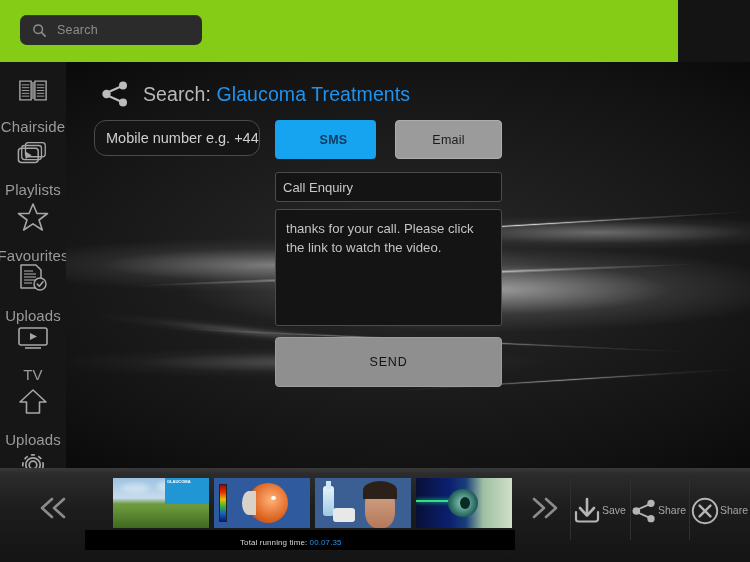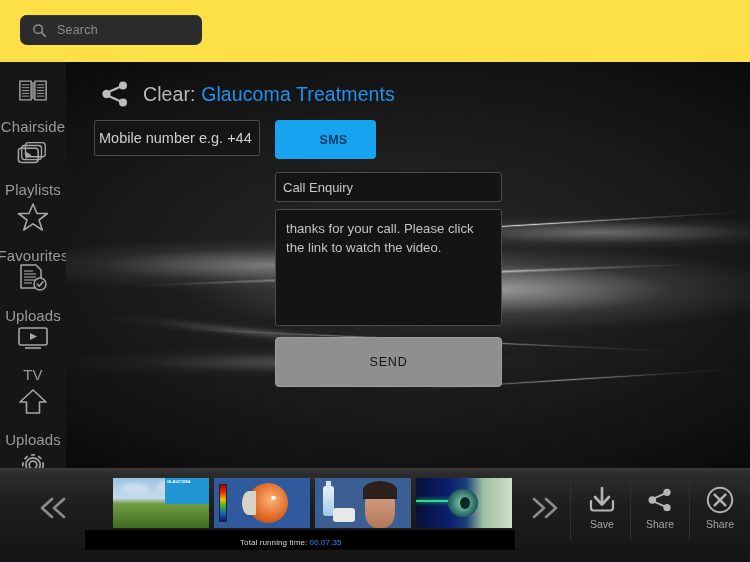--- a/index.html
+++ b/index.html
@@ -5,21 +5,21 @@
   * { box-sizing: border-box; margin: 0; padding: 0; }
   html, body {
     width: 750px; height: 562px;
     background: #141414;
     font-family: "Liberation Sans", sans-serif;
     overflow: hidden;
   }
   #app { position: relative; width: 750px; height: 562px; background: #141414; }
 
   
-  .topbar { position: absolute; left: 0; top: 0; width: 750px; height: 62px; background: #fde047; }
+  .topbar { position: absolute; left: 0; top: 0; width: 678px; height: 62px; background: #84cc16; }
   .search-box {
     position: absolute; left: 20px; top: 15px; width: 182px; height: 30px;
     background: #2b2b2b; border-radius: 7px; display: flex; align-items: center;
     box-shadow: inset 0 1px 0 #3a3a3a;
   }
   .search-icon { width: 28px; display: flex; justify-content: center; align-items: center; margin-left: 5px; }
   .search-input-text {
     color: #8d8d8d; font-size: 12.5px; letter-spacing: .2px; padding-left: 4px;
   }
 
@@ -61,22 +61,22 @@
     transform: rotate(6deg); }
 
   
   .share-head { position: absolute; left: 31px; top: 14px; display: flex; align-items: center; }
   .share-head .head-icon { width: 36px; height: 36px; display: flex; align-items: center; justify-content: center; }
   .share-title { font-size: 19.5px; color: #b9b9b9; margin-left: 10px; letter-spacing: .1px; }
   .share-title .topic { color: #1f93f0; }
 
   .mobile-field {
     position: absolute; left: 28px; top: 58px; width: 166px; height: 36px;
-    background: #151515; border: 1px solid #4b4b4b; border-radius: 2px;
-    display: flex; align-items: center; padding-left: 4px;
+    background: #151515; border: 1px solid #4b4b4b; border-radius: 12px;
+    display: flex; align-items: center; padding-left: 11px;
     color: #cfcfcf; font-size: 14.5px;
   }
   .seg-sms {
     position: absolute; left: 209px; top: 58px; width: 101px; height: 39px;
     background: #16a3f0; border-radius: 4px;
     display: flex; align-items: center; justify-content: center;
     color: #0d3a5c; font-size: 12.5px; font-weight: bold; letter-spacing: .3px; padding-left: 16px;
   }
   .seg-email {
     position: absolute; left: 329px; top: 58px; width: 107px; height: 39px;
@@ -112,21 +112,21 @@
   .arrow-right { position: absolute; left: 522px; top: 18px; width: 44px; height: 44px;
     display: flex; align-items: center; justify-content: center; }
   .thumbs { position: absolute; left: 113px; top: 10px; width: 400px; height: 50px; display: flex; gap: 5px; }
   .thumb { width: 96px; height: 50px; overflow: hidden; position: relative; }
 
   .timeline-strip { position: absolute; left: 85px; top: 62px; width: 430px; height: 20px; background: #000; }
   .runtime { position: absolute; left: 240px; top: 70px; font-size: 8px; color: #d6d6d6; letter-spacing: .1px; }
   .runtime .t { color: #1f93f0; }
 
   .tool-sep { position: absolute; top: 10px; width: 1px; height: 62px; background: #2f2f2f; }
-  .tool { position: absolute; top: 12px; width: 60px; height: 62px; display: flex; flex-direction: column;
+  .tool { position: absolute; top: 12px; width: 60px; height: 62px; display: flex; 
           align-items: center; justify-content: flex-start; cursor: pointer; }
   .tool-icon { height: 40px; display: flex; align-items: center; justify-content: center; }
   .tool-label { color: #a6a6a6; font-size: 10.5px; margin-top: -2px; }
 
   svg { display: block; }
 </style>
 </head>
 <body>
 
 <div id="app">
@@ -250,31 +250,34 @@
     <div class="share-head">
       <span class="head-icon">
         <svg width="30" height="30" viewBox="0 0 30 30">
           <circle cx="23" cy="6.5" r="4" fill="#bdbdbd"></circle>
           <circle cx="23" cy="23.5" r="4" fill="#bdbdbd"></circle>
           <circle cx="6.5" cy="15" r="4.2" fill="#bdbdbd"></circle>
           <line x1="8.5" y1="13" x2="21" y2="7.5" stroke="#bdbdbd" stroke-width="2"></line>
           <line x1="8.5" y1="17" x2="21" y2="22.5" stroke="#bdbdbd" stroke-width="2"></line>
         </svg>
       </span>
-      <span class="share-title"><span>Clear:</span> <span class="topic">Glaucoma Treatments</span></span>
+      <span class="share-title"><span>Search:</span> <span class="topic">Glaucoma Treatments</span></span>
     </div>
 
     <div class="mobile-field">
       <span>Mobile number e.g. +44</span>
     </div>
 
     <div class="seg-sms">
       <span>SMS</span>
     </div>
 
+    <div class="seg-email">
+      <span>Email</span>
+    </div>
 
     <div class="subject-field">
       <span>Call Enquiry</span>
     </div>
 
     <div class="message-field">
       <span>thanks for your call.  Please click the link to watch the video.</span>
     </div>
 
     <div class="send-btn">

